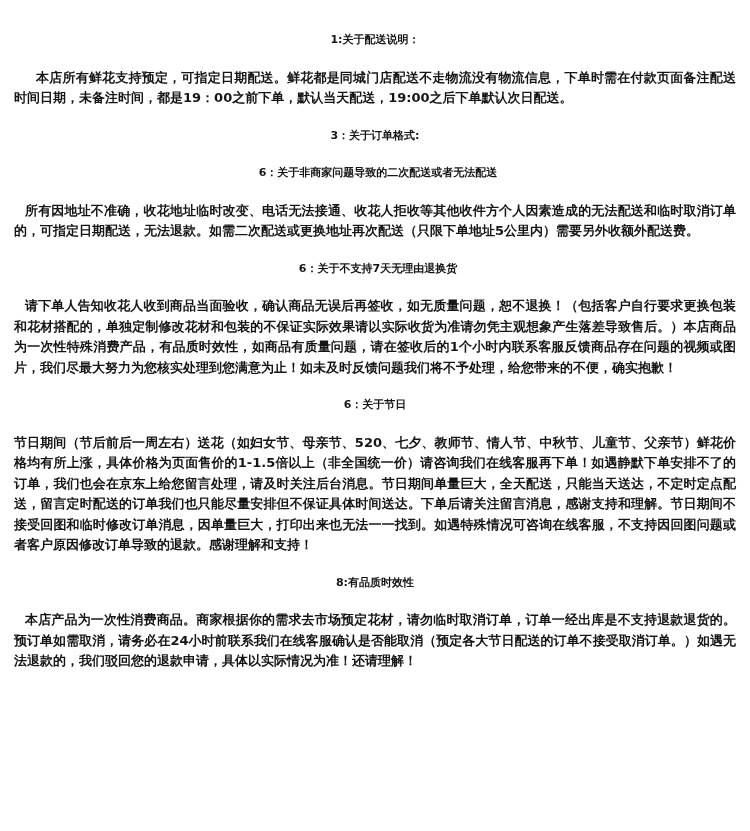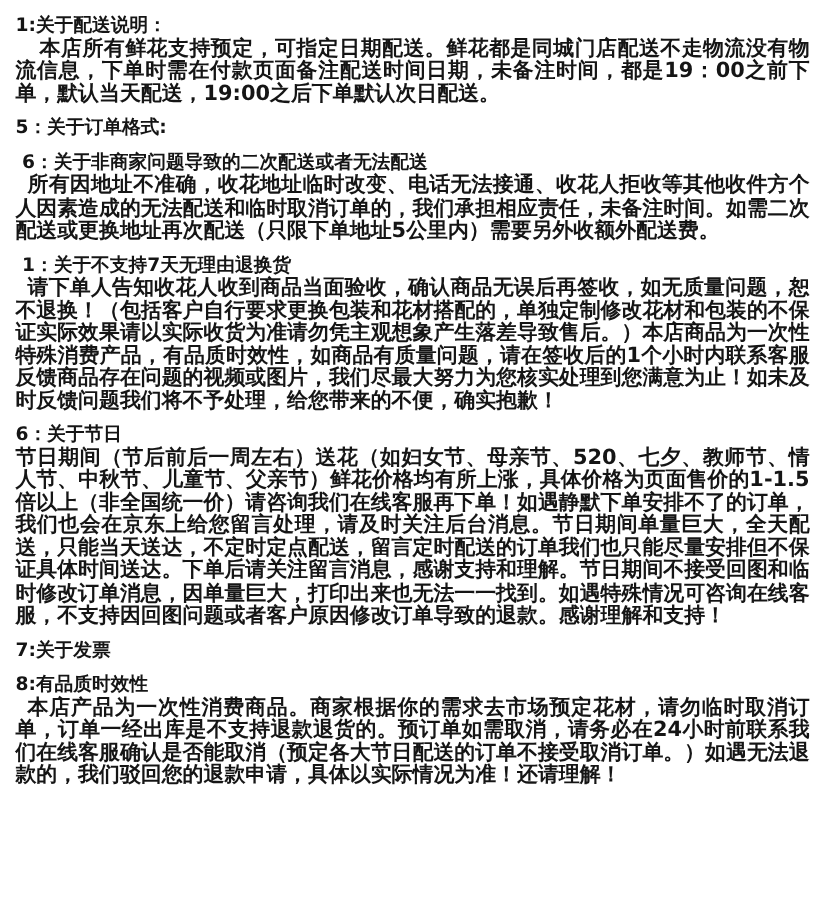--- a/index.html
+++ b/index.html
@@ -16,27 +16,28 @@
     color: #151515;
     font-family: "DejaVu Sans", "Liberation Sans", sans-serif;
     font-weight: 700;
     overflow: hidden;
     padding: 13px 14px 10px 14px;
   }
   .sec {
     margin: 0 0 11px 0;
   }
   .sec-heading {
-    font-size: 17px;
+    font-size: 11px;
     line-height: 20.5px;
-    margin: 0;
+    margin: 17px;
     white-space: pre-wrap;
+    text-align: center;
   }
   .sec-body {
-    font-size: 19px;
+    font-size: 13px;
     line-height: 20.5px;
     margin: 0;
     text-align: justify;
     white-space: pre-wrap;
   }
   
   .ind-lg { text-indent: 22px; }   
   .ind-sm { text-indent: 11px; }   
   .h-pad  { padding-left: 6px; }   
 </style>
@@ -47,40 +48,39 @@
 
   <div class="sec">
     <h2 class="sec-heading">1:关于配送说明：</h2>
     <p class="sec-body ind-lg">本店所有鲜花支持预定，可指定日期配送。鲜花都是同城门店配送不走物流没有物流信息，下单时需在付款页面备注配送时间日期，未备注时间，都是19：00之前下单，默认当天配送，19:00之后下单默认次日配送。</p>
   </div>
 
   <div class="sec">
   </div>
 
   <div class="sec">
-    <h2 class="sec-heading">5：关于订单格式:</h2>
+    <h2 class="sec-heading">3：关于订单格式:</h2>
   </div>
 
   <div class="sec">
     <h2 class="sec-heading h-pad">6：关于非商家问题导致的二次配送或者无法配送</h2>
-    <p class="sec-body ind-sm">所有因地址不准确，收花地址临时改变、电话无法接通、收花人拒收等其他收件方个人因素造成的无法配送和临时取消订单的，我们承担相应责任，未备注时间。如需二次配送或更换地址再次配送（只限下单地址5公里内）需要另外收额外配送费。</p>
+    <p class="sec-body ind-sm">所有因地址不准确，收花地址临时改变、电话无法接通、收花人拒收等其他收件方个人因素造成的无法配送和临时取消订单的，可指定日期配送，无法退款。如需二次配送或更换地址再次配送（只限下单地址5公里内）需要另外收额外配送费。</p>
   </div>
 
   <div class="sec">
-    <h2 class="sec-heading h-pad">1：关于不支持7天无理由退换货</h2>
+    <h2 class="sec-heading h-pad">6：关于不支持7天无理由退换货</h2>
     <p class="sec-body ind-sm">请下单人告知收花人收到商品当面验收，确认商品无误后再签收，如无质量问题，恕不退换！（包括客户自行要求更换包装和花材搭配的，单独定制修改花材和包装的不保证实际效果请以实际收货为准请勿凭主观想象产生落差导致售后。）本店商品为一次性特殊消费产品，有品质时效性，如商品有质量问题，请在签收后的1个小时内联系客服反馈商品存在问题的视频或图片，我们尽最大努力为您核实处理到您满意为止！如未及时反馈问题我们将不予处理，给您带来的不便，确实抱歉！</p>
   </div>
 
   <div class="sec">
     <h2 class="sec-heading">6：关于节日</h2>
     <p class="sec-body">节日期间（节后前后一周左右）送花（如妇女节、母亲节、520、七夕、教师节、情人节、中秋节、儿童节、父亲节）鲜花价格均有所上涨，具体价格为页面售价的1-1.5倍以上（非全国统一价）请咨询我们在线客服再下单！如遇静默下单安排不了的订单，我们也会在京东上给您留言处理，请及时关注后台消息。节日期间单量巨大，全天配送，只能当天送达，不定时定点配送，留言定时配送的订单我们也只能尽量安排但不保证具体时间送达。下单后请关注留言消息，感谢支持和理解。节日期间不接受回图和临时修改订单消息，因单量巨大，打印出来也无法一一找到。如遇特殊情况可咨询在线客服，不支持因回图问题或者客户原因修改订单导致的退款。感谢理解和支持！</p>
   </div>
 
   <div class="sec">
-    <h2 class="sec-heading">7:关于发票</h2>
   </div>
 
   <div class="sec">
     <h2 class="sec-heading">8:有品质时效性</h2>
     <p class="sec-body ind-sm">本店产品为一次性消费商品。商家根据你的需求去市场预定花材，请勿临时取消订单，订单一经出库是不支持退款退货的。预订单如需取消，请务必在24小时前联系我们在线客服确认是否能取消（预定各大节日配送的订单不接受取消订单。）如遇无法退款的，我们驳回您的退款申请，具体以实际情况为准！还请理解！</p>
   </div>
 
 </div>
 
 </body></html>

